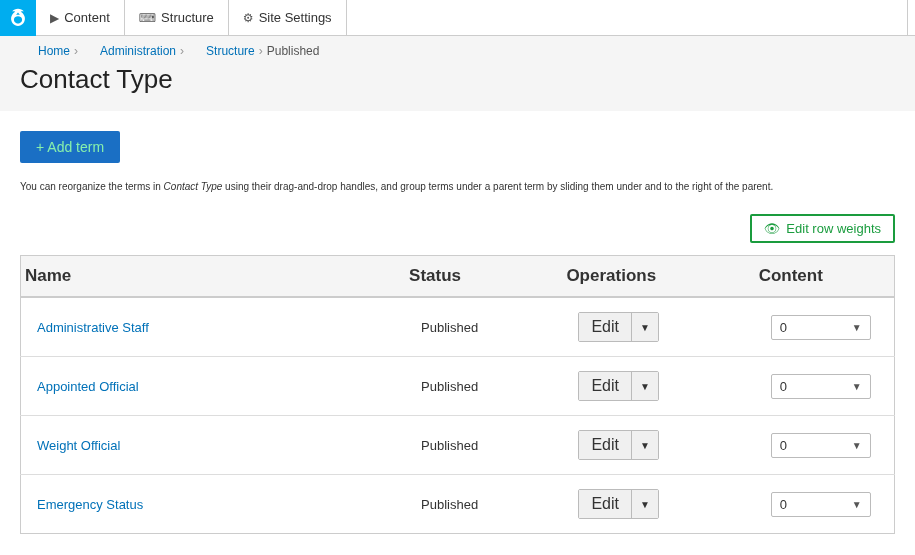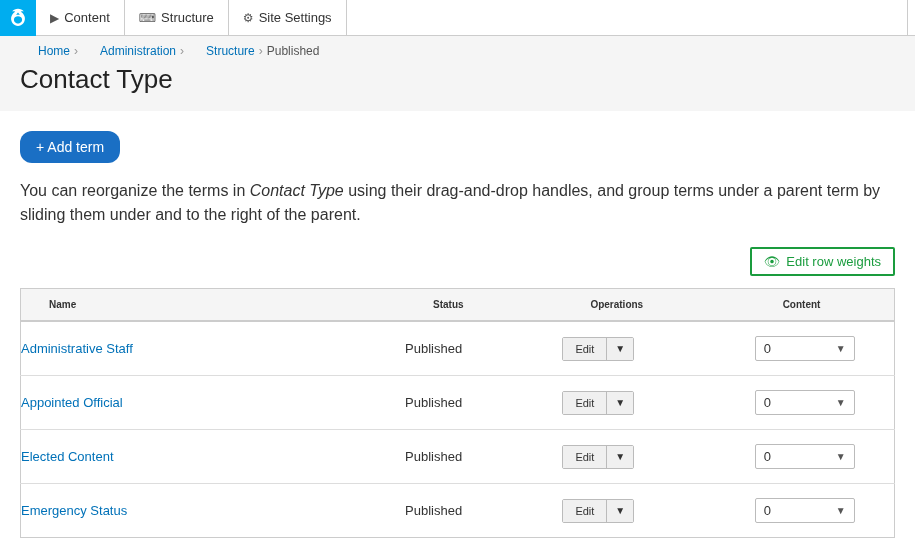--- a/index.html
+++ b/index.html
@@ -66,32 +66,32 @@
     }
 
     
     .main-content {
       padding: 20px 20px;
     }
 
     
     .btn-add-term {
       background: #1a6fc4;
-      color: #ffffff;
+      color: #86efac;
       border: none;
       padding: 8px 16px;
       font-size: 14px;
       cursor: pointer;
-      border-radius: 12px;
+      border-radius: 2px;
       margin-bottom: 16px;
     }
 
     
     .description-text {
-      font-size: 16px;
+      font-size: 10px;
       color: #333;
       margin-bottom: 20px;
       line-height: 1.5;
     }
     .description-text em { font-style: italic; }
 
     
     .btn-hide-weights {
       display: flex;
       align-items: center;
@@ -115,28 +115,28 @@
     }
 
     
     .terms-table {
       width: 100%;
       border-collapse: collapse;
       border: 1px solid #ccc;
     }
     .terms-table th {
       text-align: left;
-      padding: 10px 28px;
+      padding: 10px 4px;
       background: #f5f5f5;
       border-bottom: 2px solid #ccc;
       font-weight: bold;
-      font-size: 10px;
+      font-size: 17px;
     }
     .terms-table td {
-      padding: 14px 0;
+      padding: 14px 16px;
       border-bottom: 1px solid #ddd;
       font-size: 13px;
       vertical-align: middle;
     }
     .terms-table tr:last-child td { border-bottom: none; }
 
     .col-name { width: 44%; }
     .col-status { width: 18%; }
     .col-operations { width: 22%; }
     .col-weight { width: 16%; }
@@ -151,21 +151,21 @@
       display: flex;
       align-items: stretch;
       border: 1px solid #bbb;
       border-radius: 2px;
       width: fit-content;
     }
     .edit-btn-main {
       background: #f0f0f0;
       border: none;
       padding: 5px 12px;
-      font-size: 11px;
+      font-size: 16px;
       cursor: pointer;
       color: #333;
       border-right: 1px solid #bbb;
     }
     .edit-btn-arrow {
       background: #f0f0f0;
       border: none;
       padding: 5px 8px;
       cursor: pointer;
       color: #333;
@@ -294,21 +294,21 @@
       </td>
       <td class="col-weight">
         <div class="weight-select-group">
           <span class="weight-value">0</span>
           <span class="weight-arrow">▼</span>
         </div>
       </td>
     </tr>
         <tr>
       <td class="col-name">
-        <a href="#" class="term-link">Elected Content</a>
+        <a href="#" class="term-link">Weight Official</a>
       </td>
       <td class="col-status">Published</td>
       <td class="col-operations">
         <div class="edit-btn-group">
           <button class="edit-btn-main">Edit</button>
           <button class="edit-btn-arrow">
             <span>▼</span>
           </button>
         </div>
       </td>

